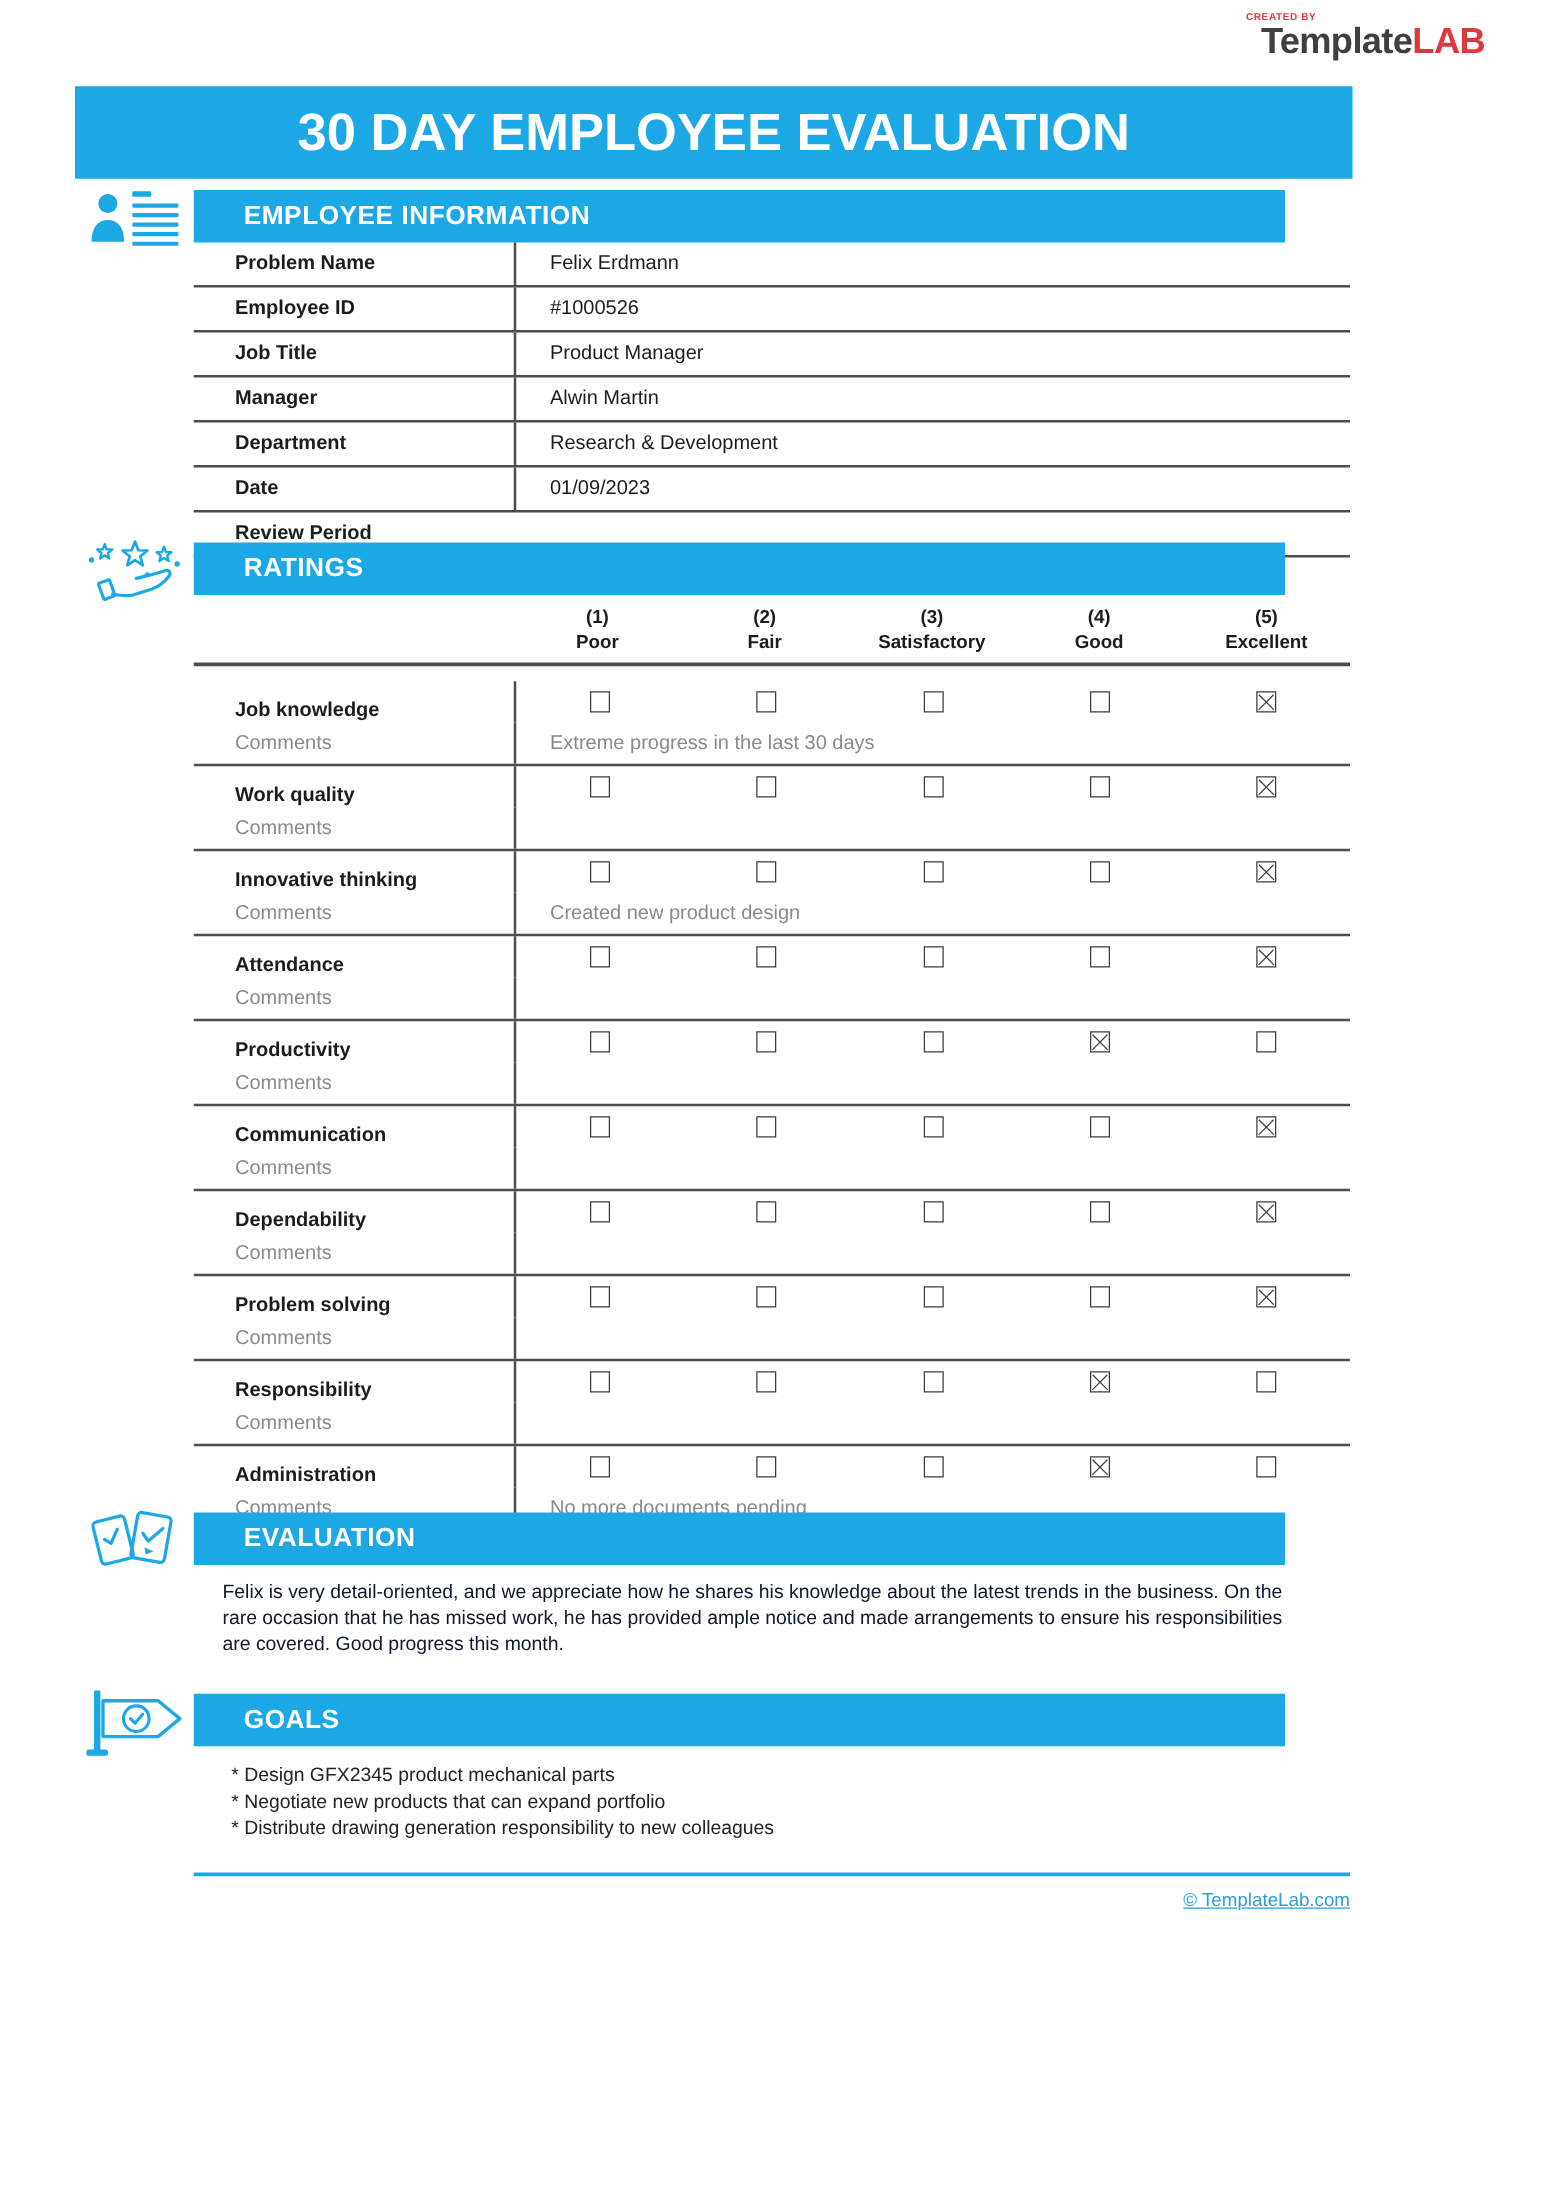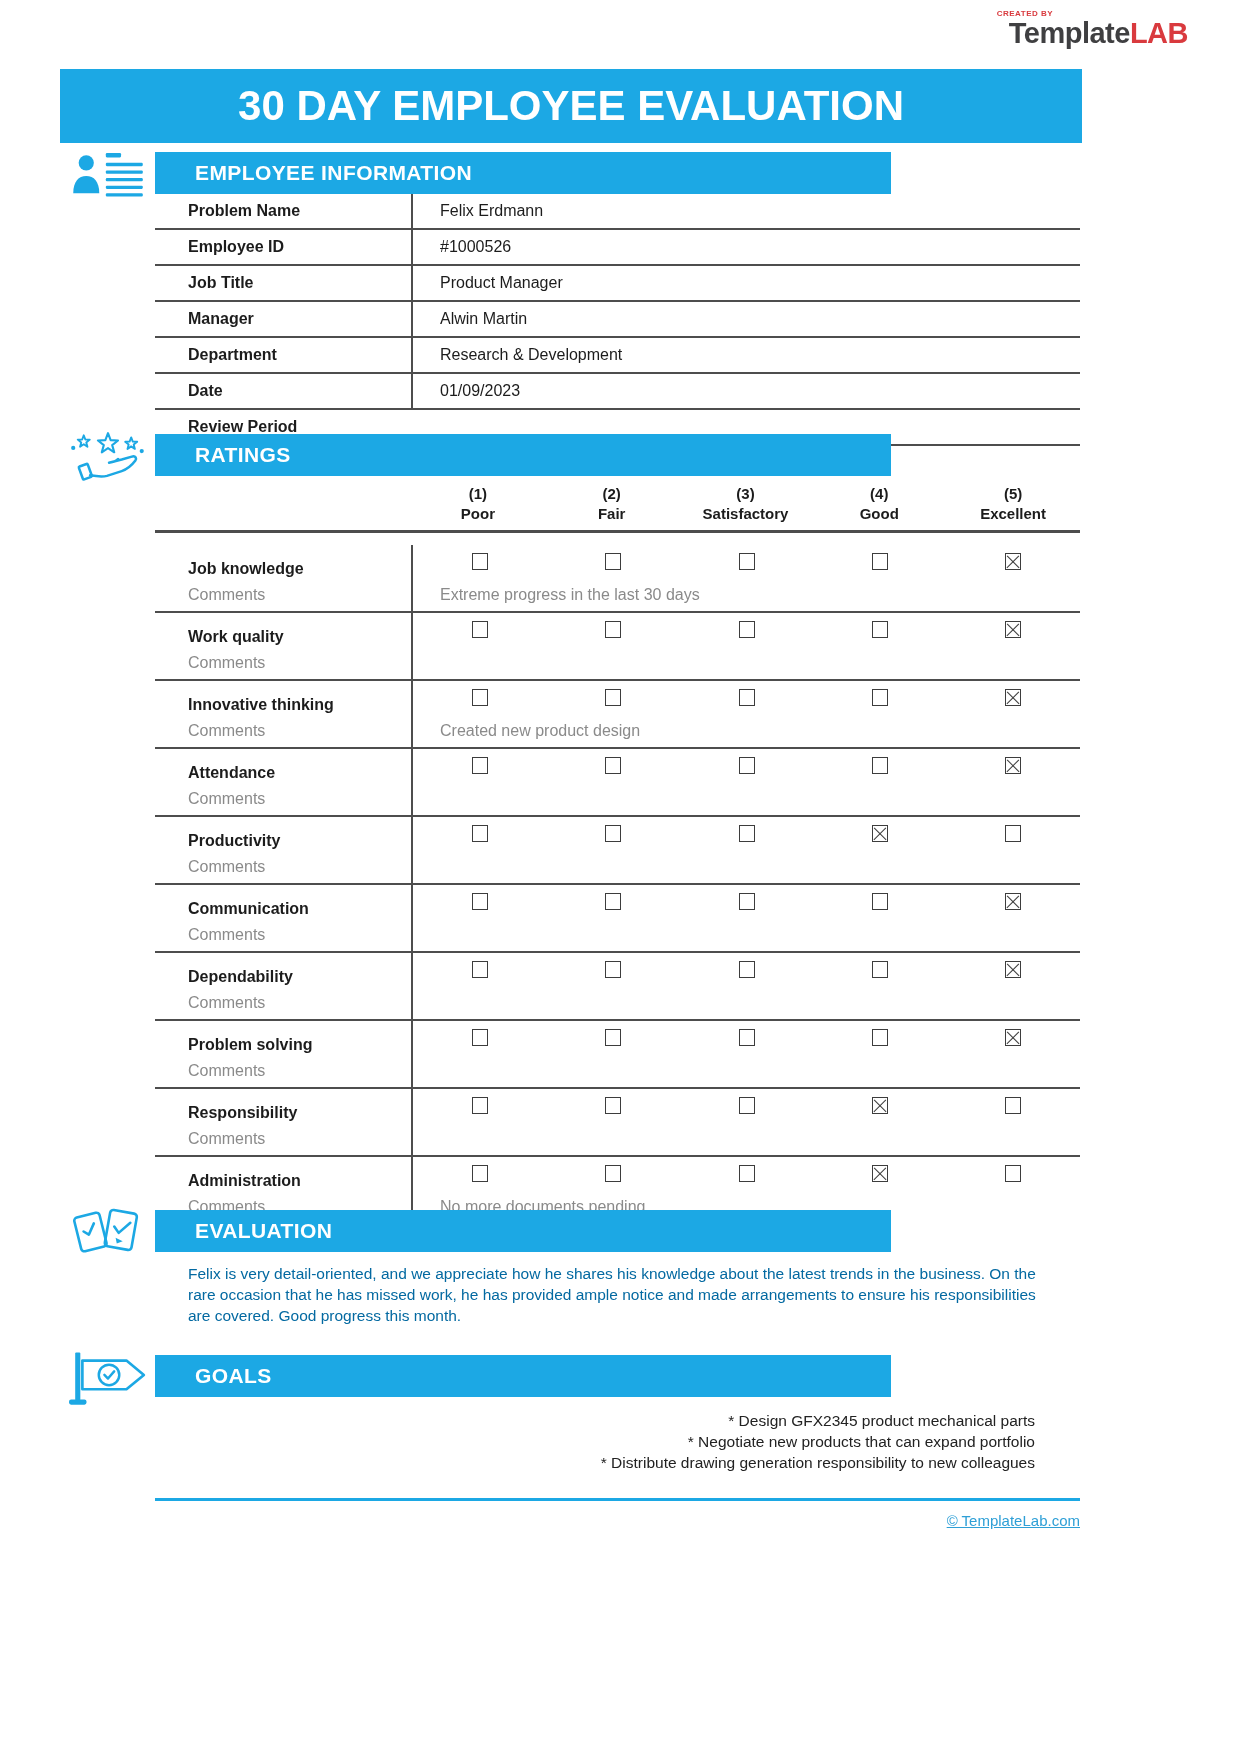--- a/index.html
+++ b/index.html
@@ -15,21 +15,21 @@
   .logo .created{font-size:8px;font-weight:bold;color:var(--logo-red,#D93A3E);letter-spacing:.5px;margin-bottom:1px;}
   .logo .word{font-size:29px;font-weight:bold;letter-spacing:-0.5px;}
   .logo .t-gray{color:#3f3f41;margin-left:12px;}
   .logo .t-red{color:var(--logo-red,#D93A3E);}
 
   
   .title-banner{position:absolute;left:60px;top:69px;width:1022px;height:74px;background:var(--accent);
     display:flex;align-items:center;justify-content:center;color:#fff;font-size:42px;font-weight:bold;letter-spacing:0px;}
 
   
-  .banner{position:absolute;left:155px;width:736px;height:42px;background:var(--accent);color:#fff;
+  .banner{position:absolute;left:155px;width:873px;height:42px;background:var(--accent);color:#fff;
     display:flex;align-items:center;font-size:21px;font-weight:bold;letter-spacing:.4px;padding-left:40px;box-sizing:border-box;}
 
   .icon-slot{position:absolute;left:60px;width:96px;display:flex;justify-content:center;}
 
   
   .info-table{position:absolute;left:155px;top:194px;width:925px;}
   .info-row{display:flex;height:34px;border-bottom:2px solid var(--line);align-items:center;}
   .info-label{width:256px;box-sizing:border-box;padding-left:33px;font-weight:bold;font-size:16px;}
   .info-value{flex:1;align-self:stretch;display:flex;align-items:center;border-left:2px solid var(--line);
     padding-left:27px;font-size:16px;}
@@ -51,23 +51,23 @@
   .comment-value{flex:1;align-self:stretch;display:flex;align-items:center;border-left:2px solid var(--line);
     padding-left:27px;color:var(--comment);font-size:16px;}
 
   .checkbox{display:inline-block;width:14px;height:15px;border:1.5px solid #3d3d3d;position:relative;background:#fff;}
   .checkbox.checked::before,.checkbox.checked::after{content:"";position:absolute;top:50%;left:50%;width:17px;height:1.4px;
     background:#3d3d3d;}
   .checkbox.checked::before{transform:translate(-50%,-50%) rotate(45deg);}
   .checkbox.checked::after{transform:translate(-50%,-50%) rotate(-45deg);}
 
   
-  .eval-text{position:absolute;left:188px;top:1263px;width:850px;font-size:15.5px;line-height:21px;color:#0369a1;}
+  .eval-text{position:absolute;left:178px;top:1263px;width:850px;font-size:15.5px;line-height:21px;color:#0f172a;}
   .goals-list{position:absolute;left:185px;top:1410px;width:850px;font-size:15.5px;line-height:21px;color:#222;}
-  .goal-item{margin:0 0 0 0;text-align:right;}
+  .goal-item{margin:0 0 0 0;}
 
   
   .footer-line{position:absolute;left:155px;top:1498px;width:925px;height:3px;background:var(--accent);}
   .footer-link{position:absolute;top:1512px;right:160px;font-size:15px;color:#2E9FD6;text-decoration:underline;cursor:pointer;}
 
   svg .st{stroke:var(--accent);fill:none;stroke-width:2.4;stroke-linecap:round;stroke-linejoin:round;}
   svg .fl{fill:var(--accent);stroke:none;}
 </style>
 </head>
 <body>

